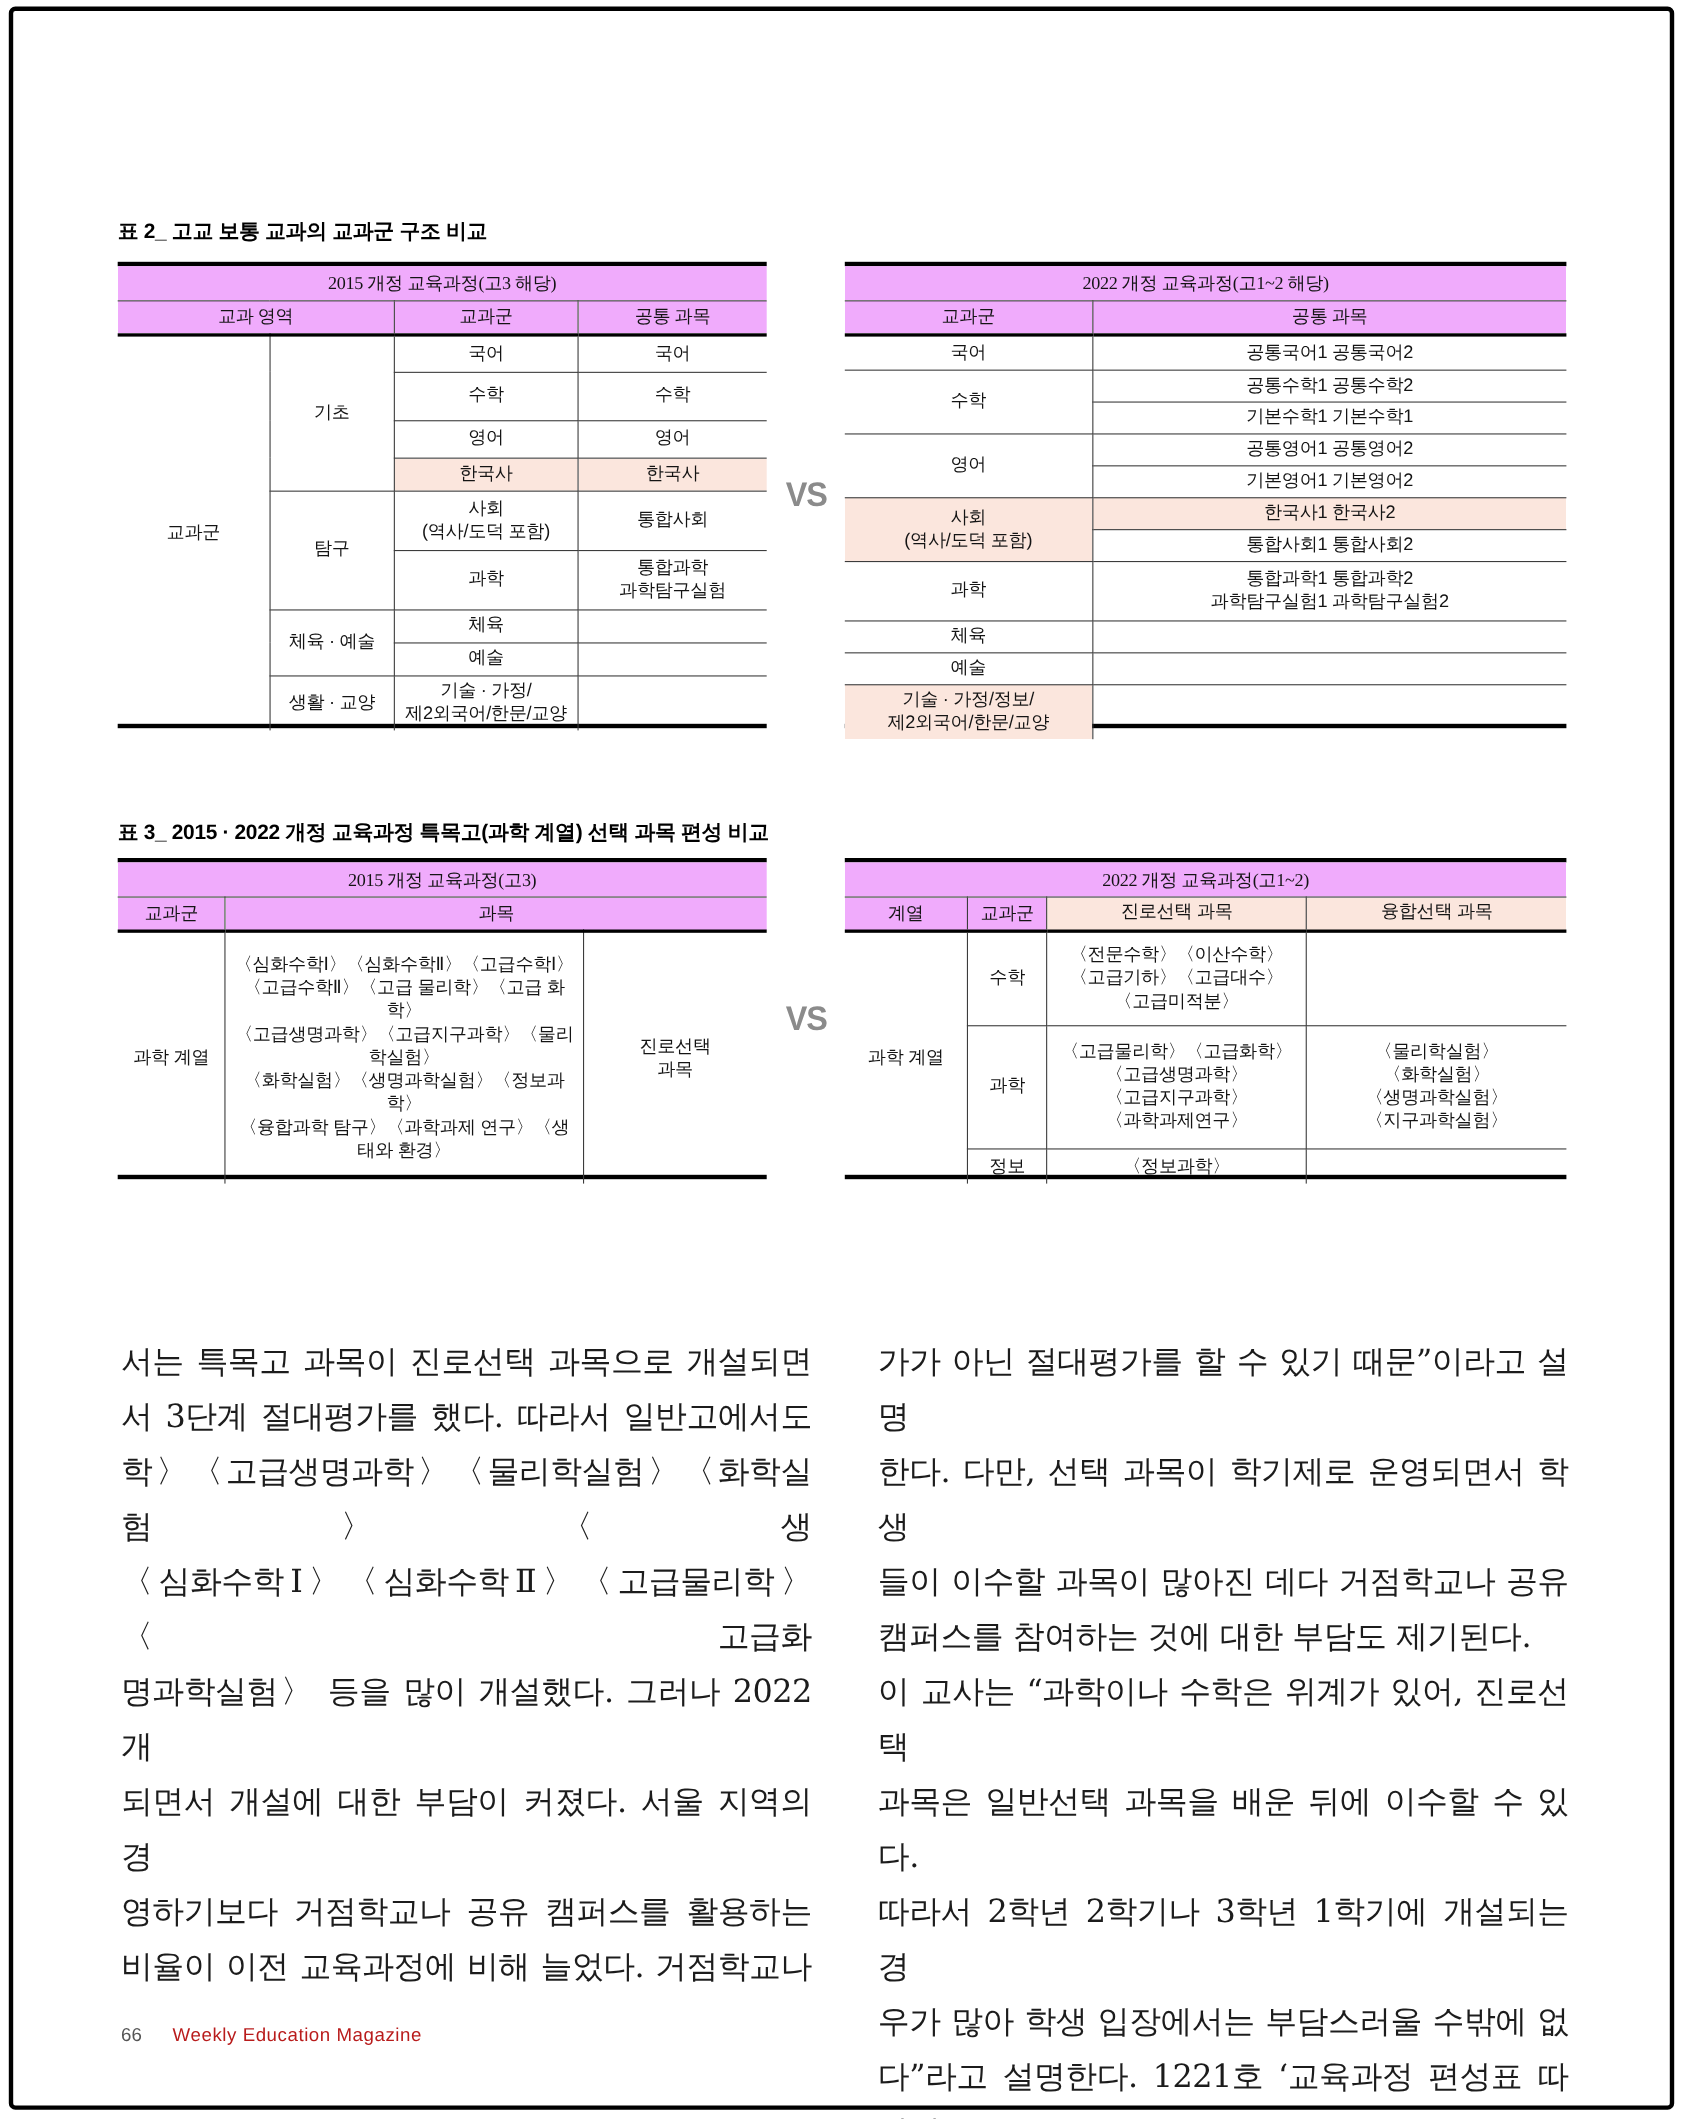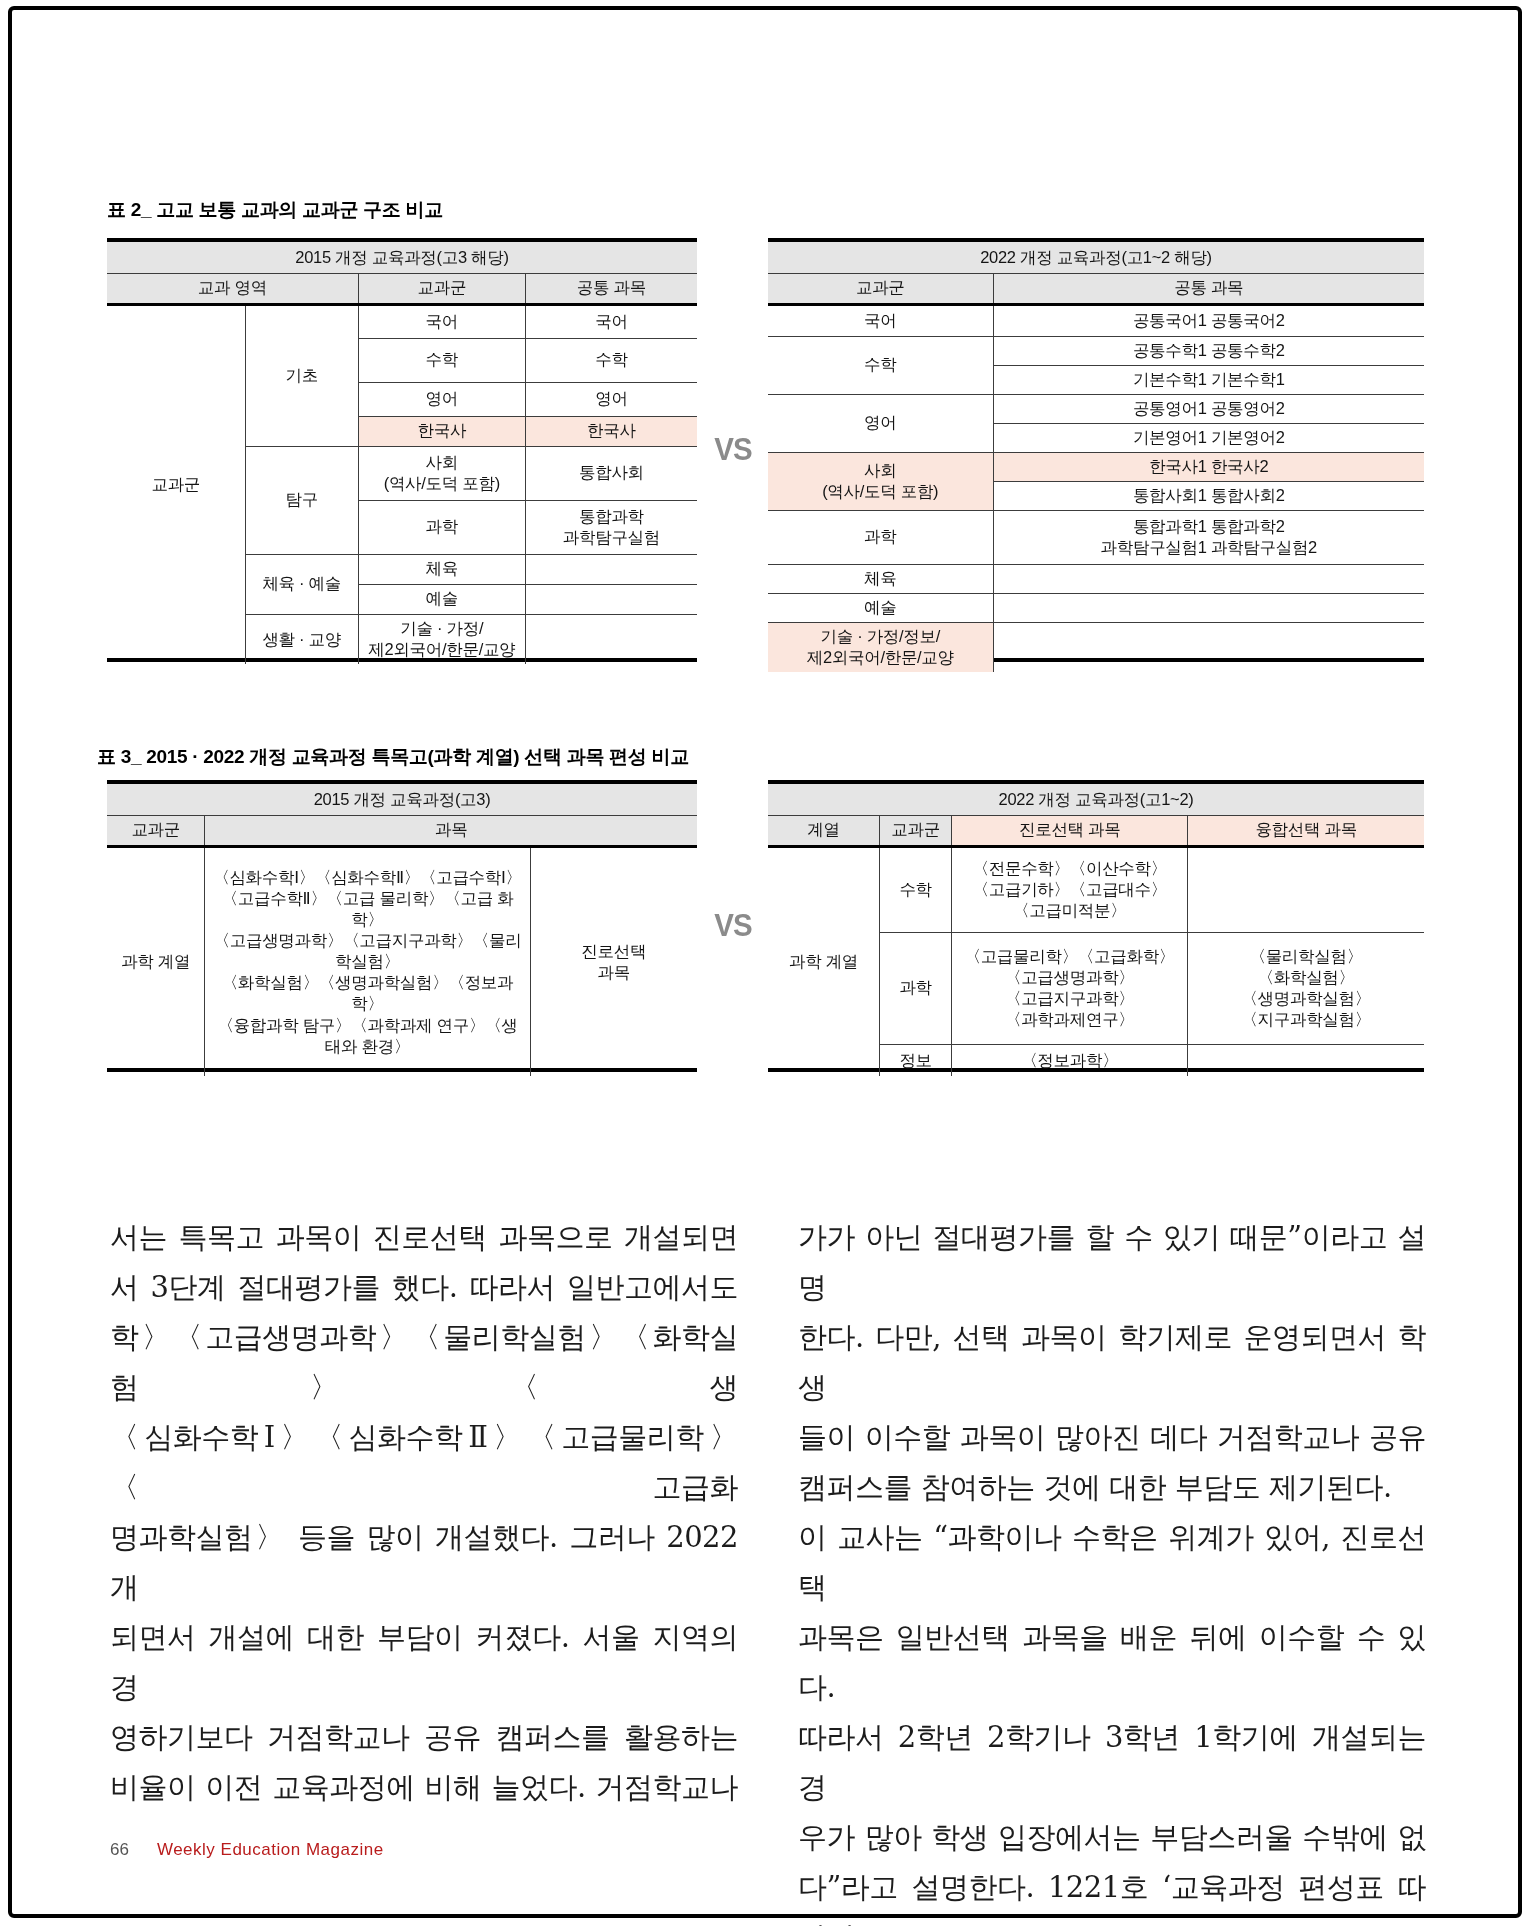--- a/index.html
+++ b/index.html
@@ -25,21 +25,21 @@
   .h-t3{height:292px;}
   table.tbl{
     border-collapse:collapse;border:hidden;width:100%;height:100%;table-layout:fixed;
     font-family:"Liberation Sans","DejaVu Sans",sans-serif;font-size:16.5px;color:#141414;
   }
   table.tbl td{
     border:1px solid #3c3c3c;text-align:center;vertical-align:middle;
     padding:2px 5px;line-height:1.28;letter-spacing:-0.3px;overflow:hidden;
   }
   tr.colhdr td{border-bottom:3px solid #000;margin-left:24px;}
-  .hdr{background:#e5e5e5;}
+  .hdr{background:#f0abfc;font-family:Liberation Serif, serif;}
   .pinkc{background:#fbe6dd;}
   .pre{white-space:pre-line;}
   .left-al{text-align:left;padding-left:12px;}
   .body-text{position:absolute;left:110px;top:1212px;width:1316px;display:flex;gap:60px;}
   .body-col{flex:1;}
   .bline{
     font-family:"DejaVu Serif","Liberation Serif",serif;
     font-size:29px;line-height:50px;color:#1c1c1c;
     text-align:justify;text-align-last:justify;letter-spacing:-0.5px;
   }
@@ -181,21 +181,21 @@
       <tr style="height:50px">
         <td class="pinkc pre">기술 · 가정/정보/
 제2외국어/한문/교양</td>
         <td></td>
       </tr>
     </tbody>
       </table>
   </div>
 </div>
 
-<div class="tbl-title" style="left:97px;top:744px;">표 3_ 2015 · 2022 개정 교육과정 특목고(과학 계열) 선택 과목 편성 비교</div>
+<div class="tbl-title" style="left:107px;top:744px;">표 3_ 2015 · 2022 개정 교육과정 특목고(과학 계열) 선택 과목 편성 비교</div>
 
 <div class="tables-row" style="top:780px;">
   <div class="t-left twrap h-t3">
     <table class="tbl">
       <colgroup>
           <col style="width:16.6%">
           <col style="width:55.1%">
           <col style="width:28.3%">
         </colgroup>
       <tbody>

